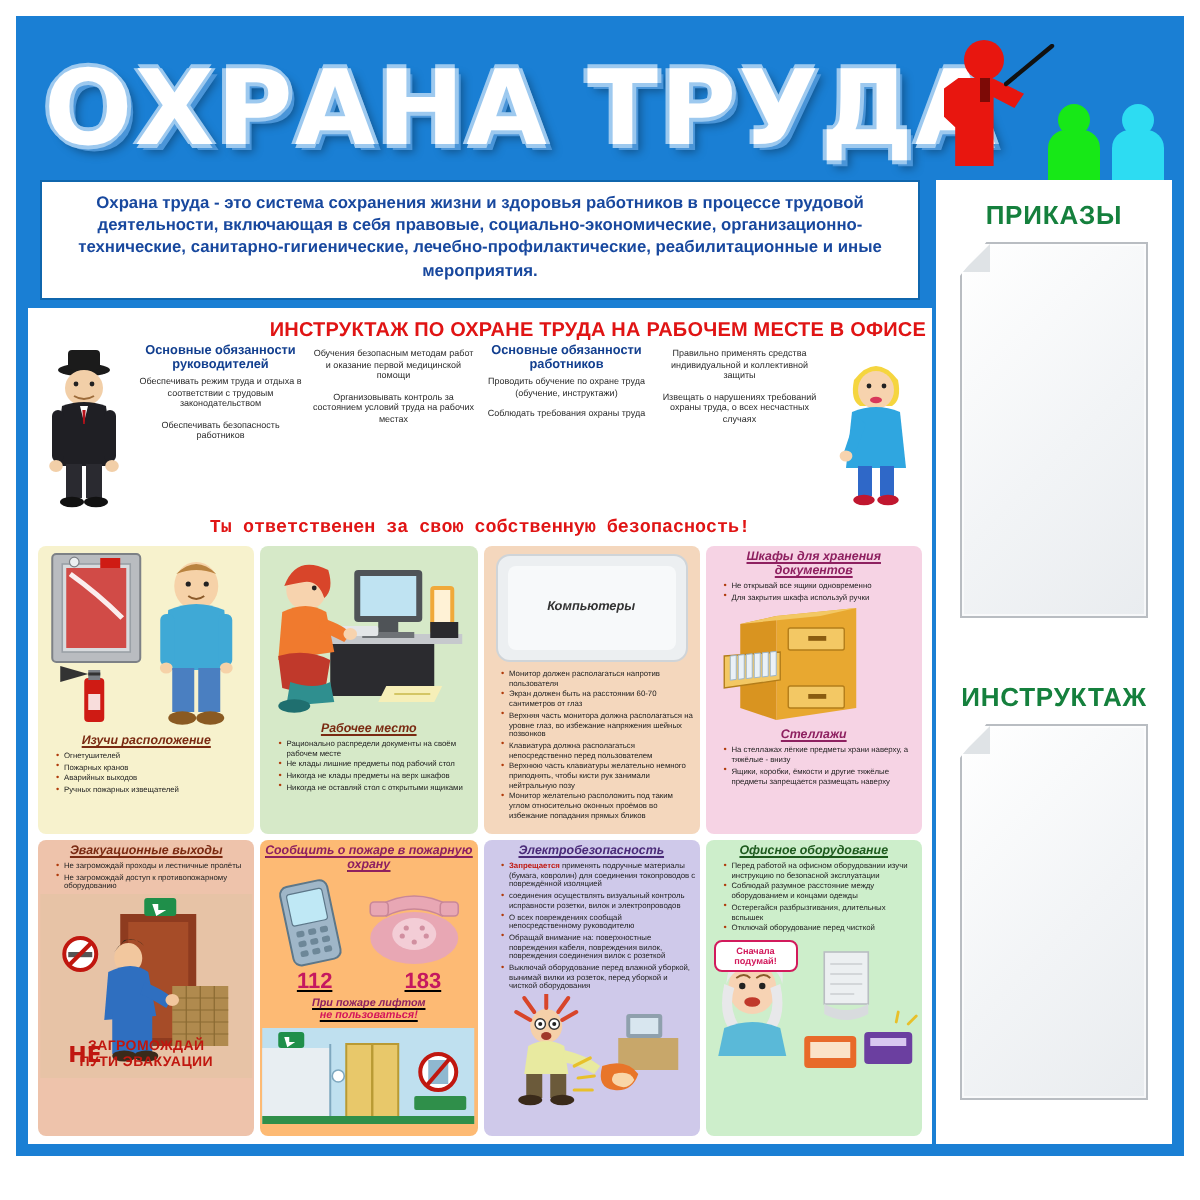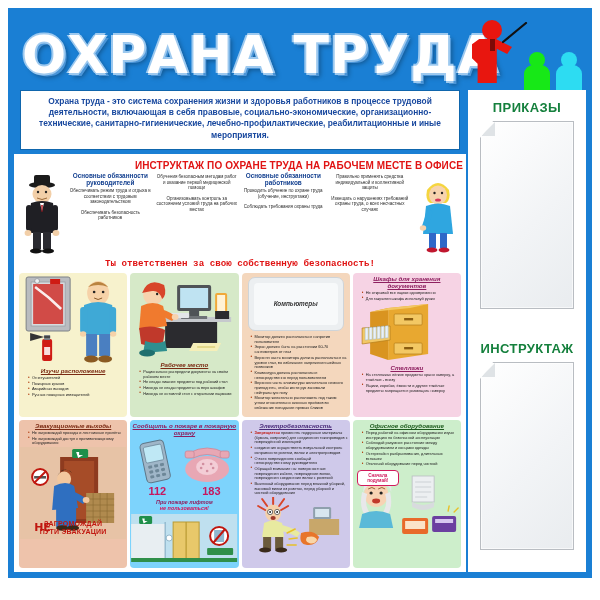--- a/index.html
+++ b/index.html
@@ -69,21 +69,21 @@
   }
 
   
   .grid{display:flex;gap:3px;margin:0 2px 3px 2px;}
   .card{position:relative;flex:1;height:144px;border-radius:4px;overflow:hidden;box-sizing:border-box;}
   .card.c-fire{background:#f7f2cd;}
   .card.c-work{background:#d6e9c8;}
   .card.c-comp{background:#f4d7bd;}
   .card.c-cab{background:#f6d3e4;}
   .card.c-evac{background:#eec3ab;}
-  .card.c-phone{background:#7dd3fc;}
+  .card.c-phone{background:#fdba74;text-decoration:underline;}
   .card.c-elec{background:#cfc9ea;}
   .card.c-office{background:#cdeecb;}
   .grid.row2 .card{height:148px;}
 
   .c-title{
     text-align:center;font-size:6.2px;font-weight:bold;font-style:italic;
     color:#7a2a12;padding:2px 2px 1px 2px;text-decoration:underline;
   }
   .c-title.pink{color:#8e2060;}
   .c-title.purple{color:#4a2a78;}

